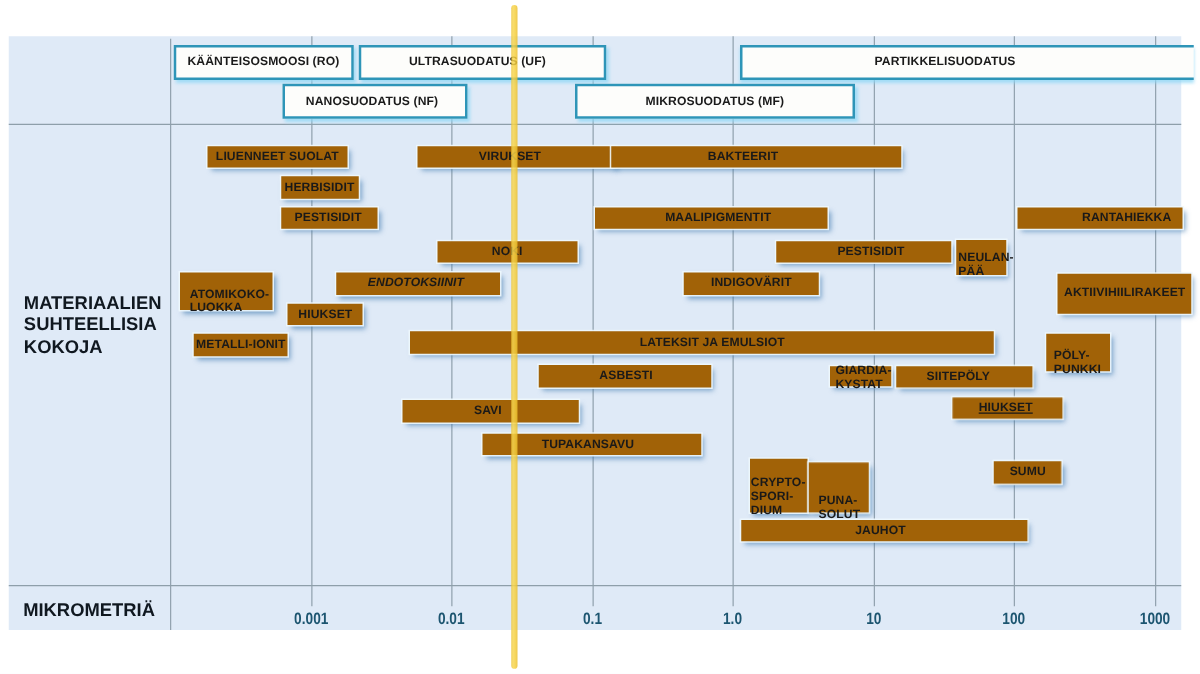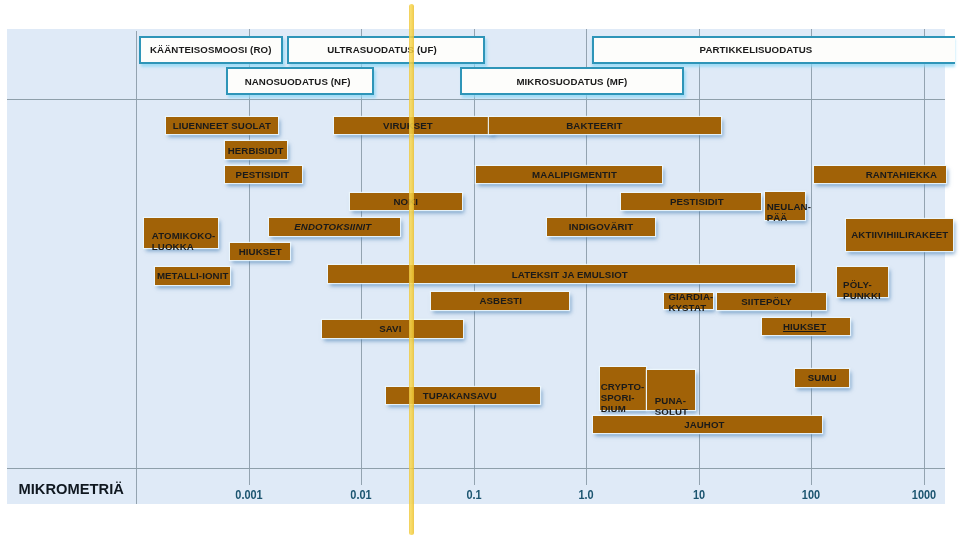--- a/index.html
+++ b/index.html
@@ -64,20 +64,23 @@
         <div class="gridline" style="left: 354.3px; top: 0px; height: 456.3px;"></div>
         <div class="gridline" style="left: 466.8px; top: 0px; height: 456.3px;"></div>
         <div class="gridline" style="left: 579.2px; top: 0px; height: 456.3px;"></div>
         <div class="gridline" style="left: 691.7px; top: 0px; height: 456.3px;"></div>
         <div class="gridline" style="left: 804.2px; top: 0px; height: 456.3px;"></div>
         <div class="gridline" style="left: 916.7px; top: 0px; height: 456.3px;"></div>
       </div>
     <div class="divider-h" style="top:69.6px"></div>
     <div class="divider-h" style="top:438.5px"></div>
 
+    <div class="rowlabel" style="left:12.1px;top:206.2px">MATERIAALIEN
+SUHTEELLISIA
+KOKOJA</div>
     <div class="rowlabel" style="left:11.5px;top:452.2px">MIKROMETRIÄ</div>
 
     <div id="pboxlayer">
         <div class="pbox" style="left: 132.3px; top: 7.2px; width: 143.9px; height: 27.6px;">
           <span style="position: relative; left: -0.5px;">KÄÄNTEISOSMOOSI (RO)</span>
         </div>
         <div class="pbox" style="left: 279.9px; top: 7.2px; width: 197.7px; height: 27.6px;">
           <span style="position: relative; left: -3.8px;">ULTRASUODATUS (UF)</span>
         </div>
         <div class="pbox" style="left: 584.5px; top: 7.2px; width: 363px; height: 27.6px; border-right: none; box-shadow: rgba(140, 215, 245, 0.75) 0px 2.5px 2.5px;">
@@ -157,21 +160,21 @@
         </div>
         <div class="mbox ctr" style="left: 710.3px; top: 263.5px; width: 108.4px; height: 17.6px;">
           <span style="left: -4.9px;">SIITEPÖLY</span>
         </div>
         <div class="mbox ctr" style="left: 314.9px; top: 291.2px; width: 141px; height: 17.6px;">
           <span style="left: -2.1px;">SAVI</span>
         </div>
         <div class="mbox ctr" style="left: 754.5px; top: 288.8px; width: 88.2px; height: 17.6px;">
           <span style="left: -1px; text-decoration: underline;">HIUKSET</span>
         </div>
-        <div class="mbox ctr" style="left: 378.6px; top: 317.5px; width: 154px; height: 17.6px; margin-top: 40px;">
+        <div class="mbox ctr" style="left: 378.6px; top: 317.5px; width: 175px; height: 17.6px;">
           <span style="left: -2.8px;">TUPAKANSAVU</span>
         </div>
         <div class="mbox lft" style="left: 592.8px; top: 338.4px; width: 45.8px; height: 42.7px;">
           <span style="left: 0.9px; top: 4.5px;">CRYPTO-
 SPORI-
 DIUM</span>
         </div>
         <div class="mbox lft" style="left: 640.3px; top: 340.5px; width: 47.5px; height: 40.6px;">
           <span style="left: 7.5px; top: 7.2px;">PUNA-
 SOLUT</span>

